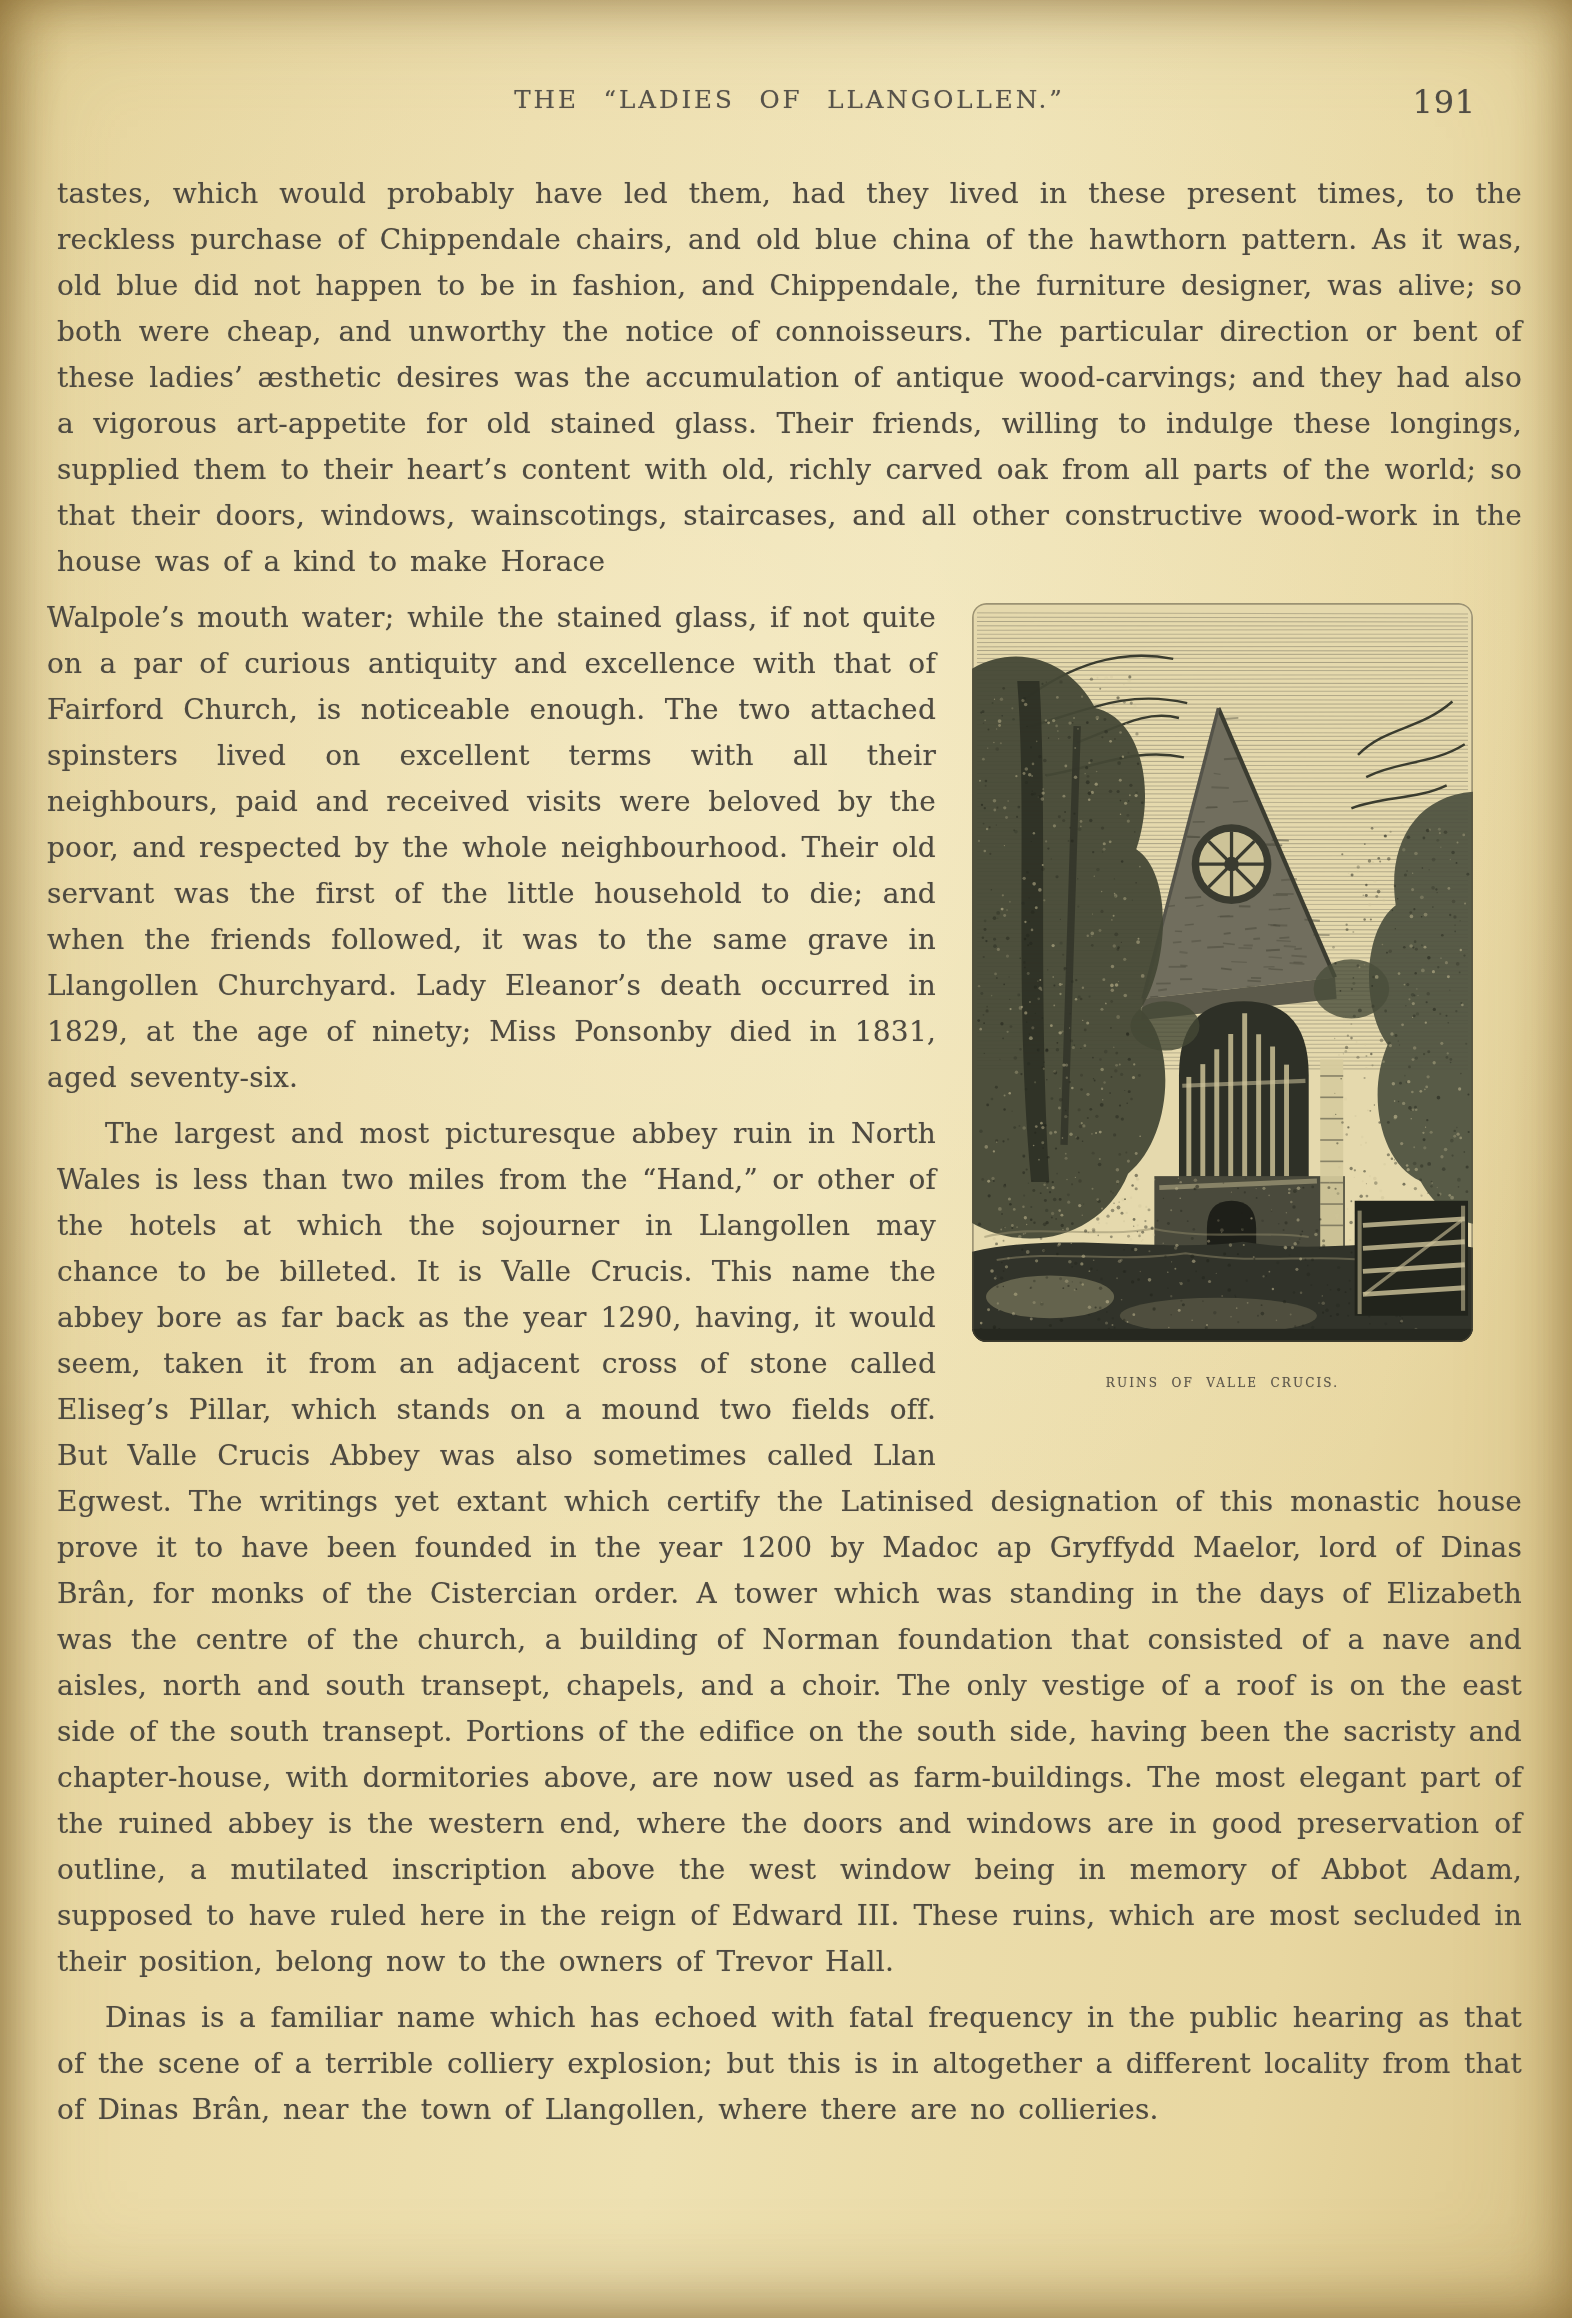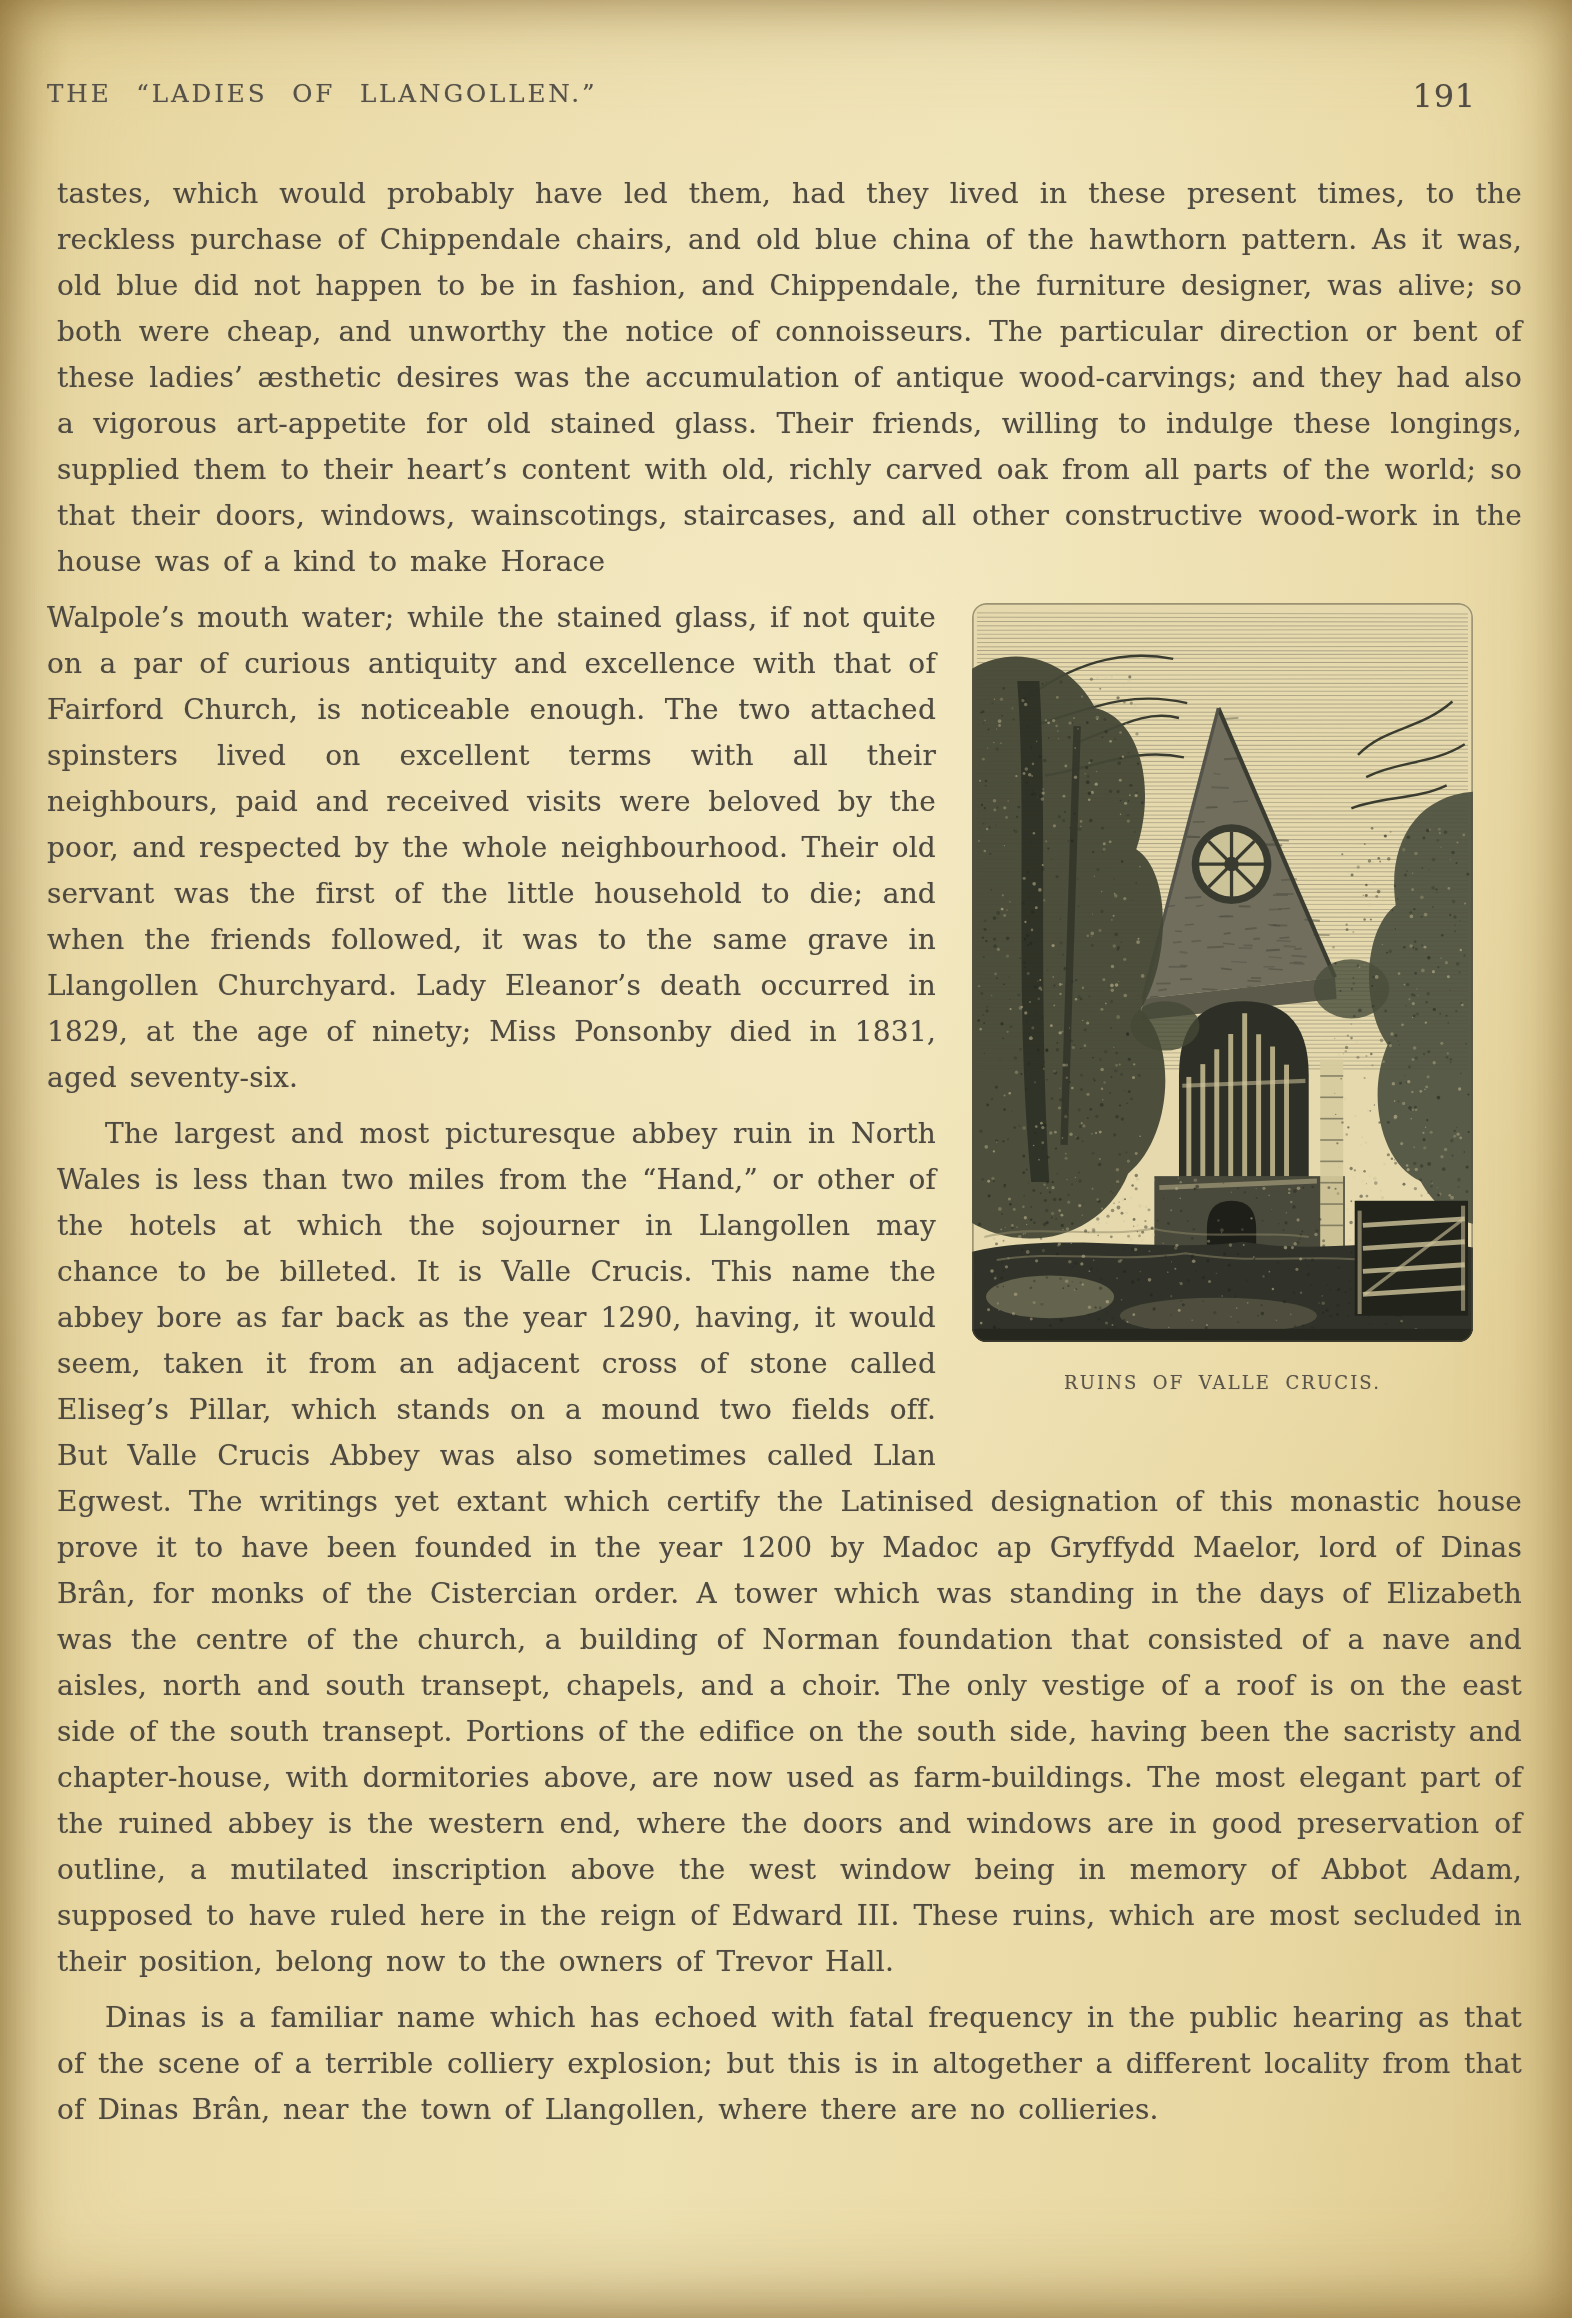--- a/index.html
+++ b/index.html
@@ -15,22 +15,22 @@
                inset 0 -37px 74px -24.6px rgba(125,95,45,.40),
                inset 0 33px 57px -24.6px rgba(140,110,55,.30);
     font-family:"DejaVu Serif","Liberation Serif",serif;
     color:#4e4a41;
   }
   .page::before{
     content:"";position:absolute;inset:0;pointer-events:none;
     background:radial-gradient(ellipse 95% 70% at 44% 32%, rgba(255,250,228,.38), rgba(255,250,228,0) 65%);
   }
   .running-head{
-    position:absolute;top:79px;left:47px;right:41px;height:41px;
-    text-align:left;
+    position:absolute;top:85px;left:47px;right:41px;height:41px;
+    text-align:center;
   }
   .running-title{
     font-size:24.6px;letter-spacing:2.9px;word-spacing:14px;color:#56524a;
     text-shadow:0 0 0.8px rgba(86,82,74,.45);
   }
   .page-number{
     position:absolute;right:56px;top:-1.6px;
     font-size:32px;color:#504c44;letter-spacing:0.8px;
     text-shadow:0 0 0.8px rgba(80,76,68,.45);
   }
@@ -46,21 +46,21 @@
   figure.plate{
     float:right;width:501px;
     margin:8.2px 59px 34px 36px;padding:0;
   }
   .engraving-frame{
     width:501px;height:739px;border-radius:14.8px;overflow:hidden;
     background:#e5d9ad;
   }
   figcaption{
     margin-top:18px;text-align:center;
-    font-size:18px;letter-spacing:2.1px;word-spacing:6.6px;color:#5b564b;
+    font-size:12px;letter-spacing:2.1px;word-spacing:6.6px;color:#5b564b;
   }
 </style>
 </head>
 <body>
 
 <div class="page">
 
   <div class="running-head">
     <span class="running-title">THE “LADIES OF LLANGOLLEN.”</span>
     <span class="page-number">191</span>

